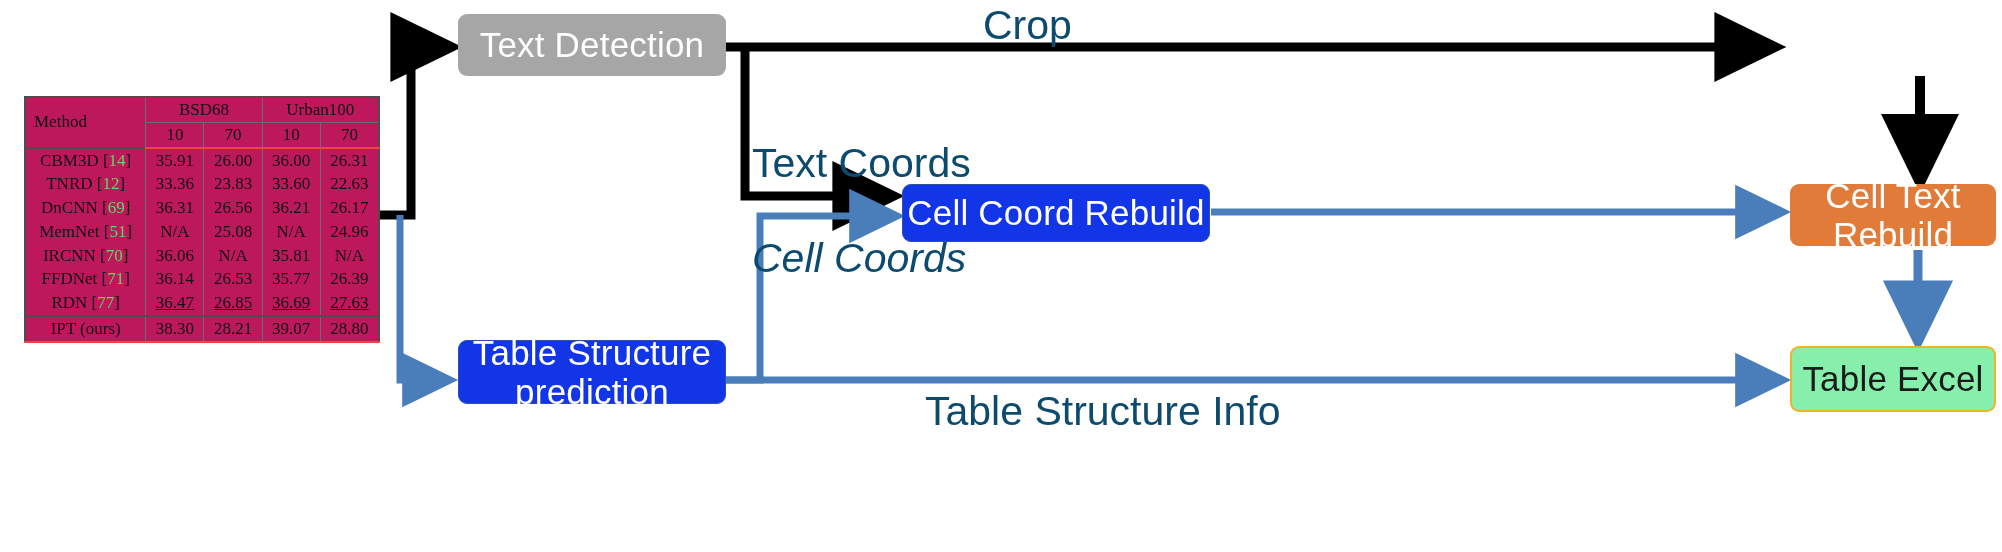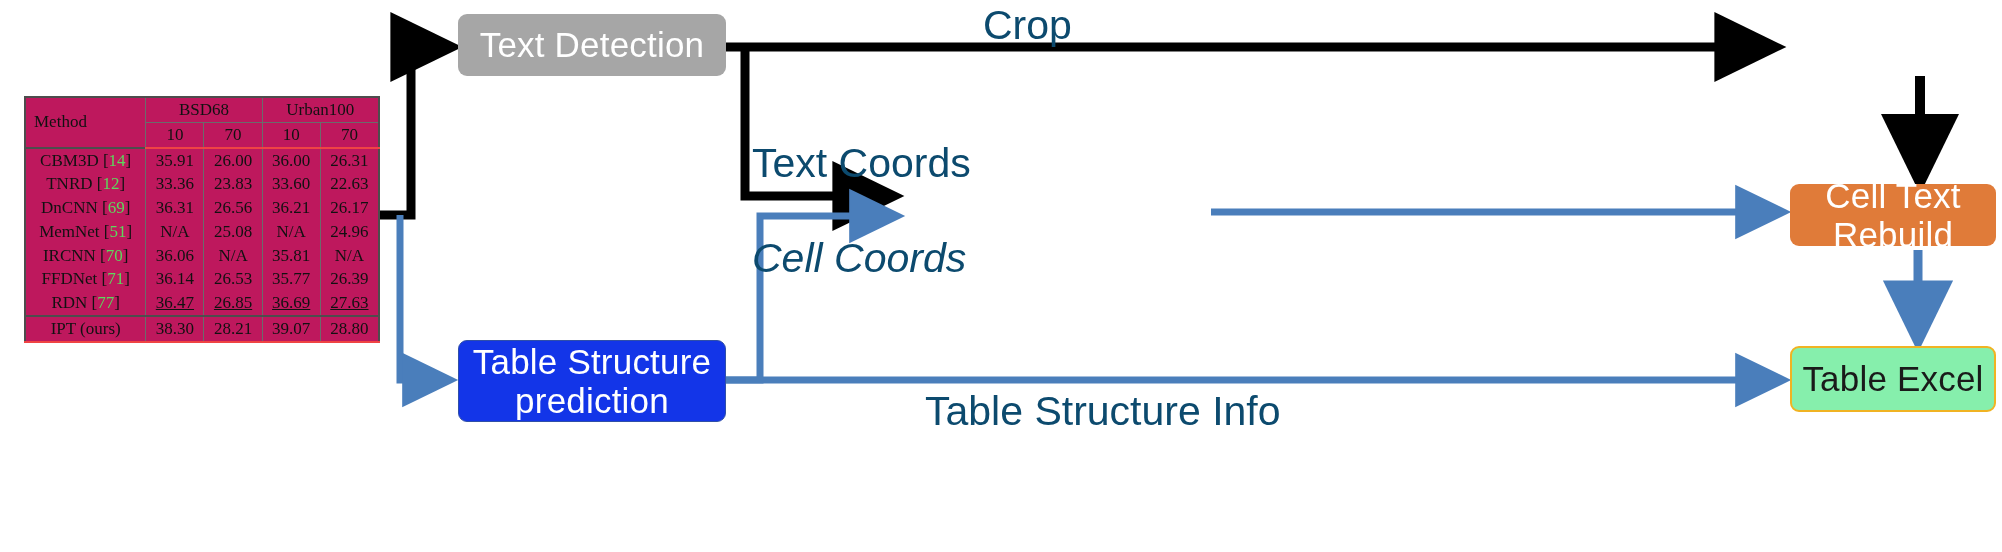--- a/index.html
+++ b/index.html
@@ -194,26 +194,29 @@
           </tr>
         </tbody>
     </table>
   </div>
 
   <div class="node n-gray" style="left:458px;top:14px;width:268px;height:62px;">
     <span>Text Detection</span>
   </div>
 
 
+  <div class="node n-blue" style="left:902px;top:184px;width:308px;height:58px;">
+    <span>Cell Coord Rebuild</span>
+  </div>
 
   <div class="node n-orange" style="left:1790px;top:184px;width:206px;height:62px;">
     <span>Cell Text Rebuild</span>
   </div>
 
-  <div class="node n-blue" style="left:458px;top:340px;width:268px;height:82px;flex-direction:column;">
+  <div class="node n-blue" style="left:458px;top:340px;width:268px;height:64px;flex-direction:column;">
     <span>Table Structure</span>
     <span>prediction</span>
   </div>
 
   <div class="node n-out" style="left:1790px;top:346px;width:206px;height:66px;">
     <span>Table Excel</span>
   </div>
 
   <div class="elabel" style="left:983px;top:2px;">Crop</div>
 

